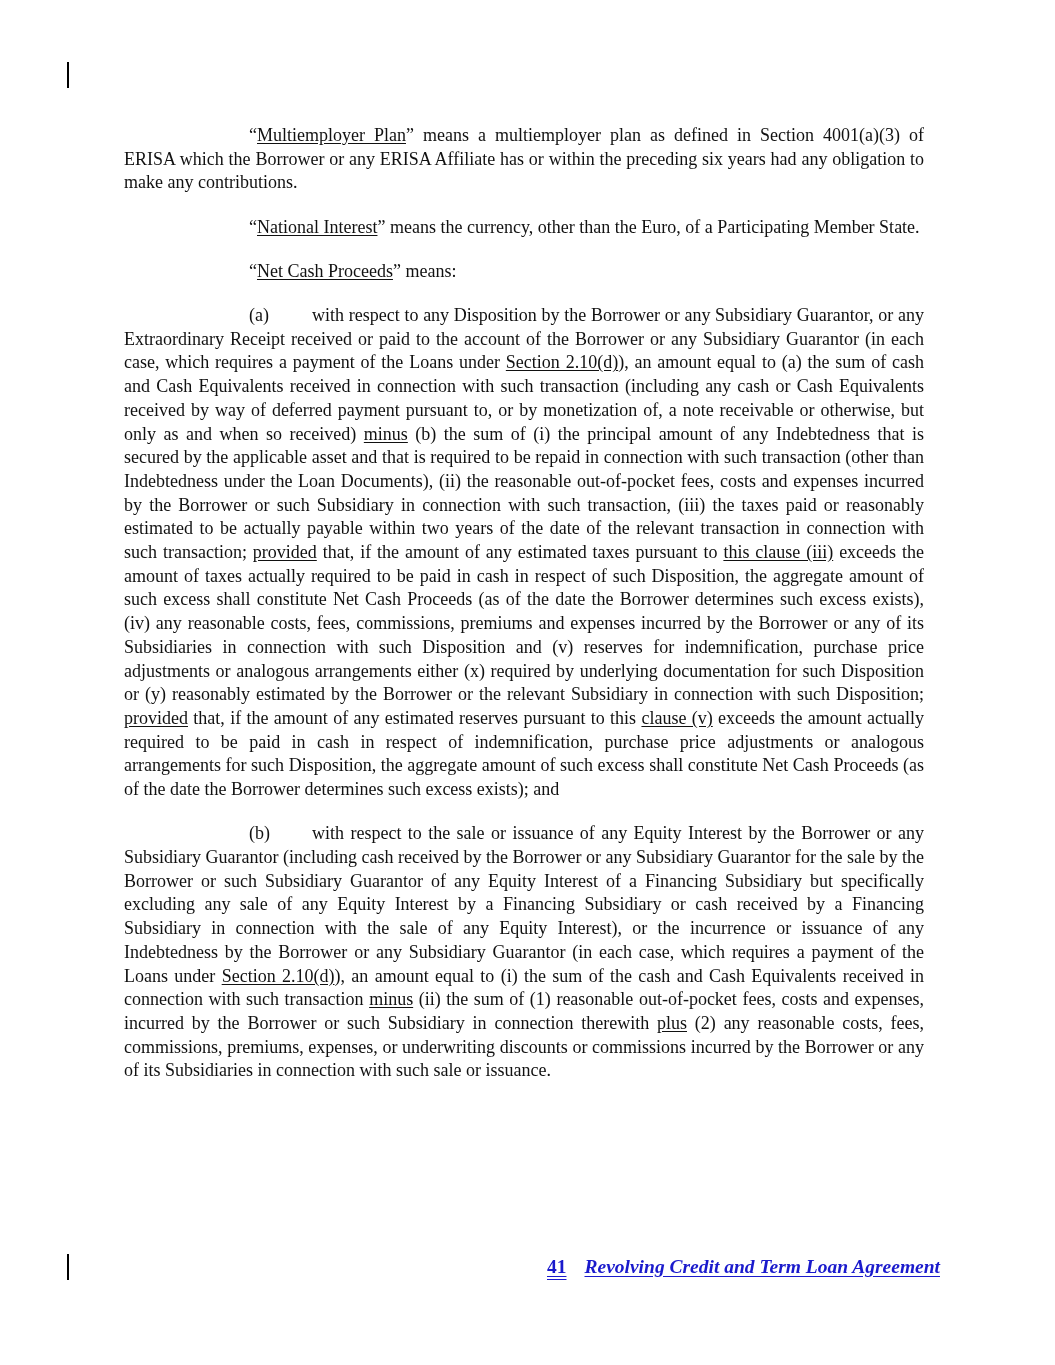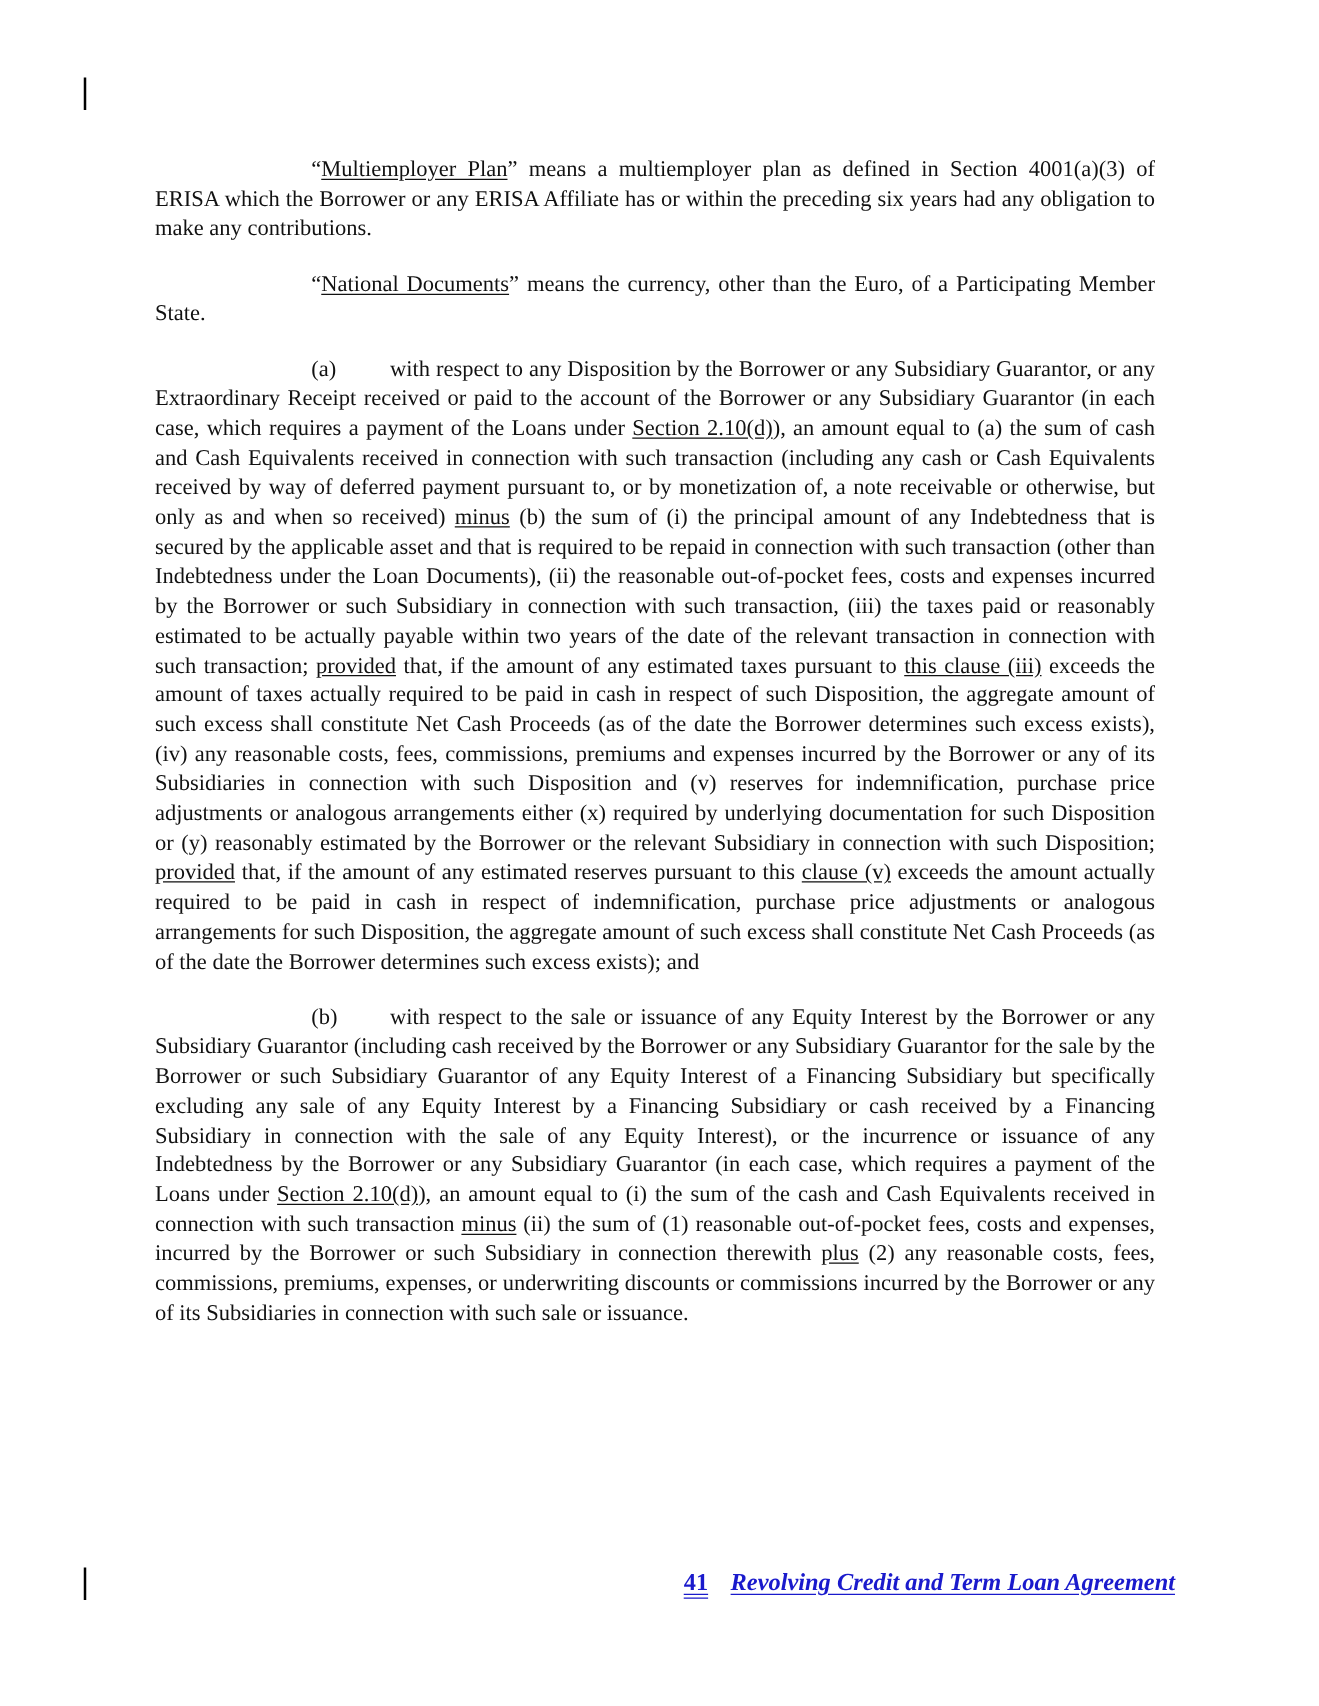--- a/index.html
+++ b/index.html
@@ -25,23 +25,26 @@
 <div class="change-bar" style="top:62px;height:26px;"></div>
 <div class="change-bar" style="top:1254px;height:26px;"></div>
 
 <div class="page">
 
   <p class="indent">
     <span>“</span><span class="u">Multiemployer Plan</span><span>” means a multiemployer plan as defined in Section 4001(a)(3) of ERISA which the Borrower or any ERISA Affiliate has or within the preceding six years had any obligation to make any contributions.</span>
   </p>
 
   <p class="indent">
-    <span>“</span><span class="u">National Documents</span><span>” means the currency, other than the Euro, of a Participating Member State.</span>
+    <span>“</span><span class="u">National Interest</span><span>” means the currency, other than the Euro, of a Participating Member State.</span>
   </p>
 
+  <p class="indent">
+    <span>“</span><span class="u">Net Cash Proceeds</span><span>” means:</span>
+  </p>
 
   <p class="indent"><span class="tab">(a)</span><span>with respect to any Disposition by the Borrower or any Subsidiary Guarantor, or any Extraordinary Receipt received or paid to the account of the Borrower or any Subsidiary Guarantor (in each case, which requires a payment of the Loans under </span><span class="u">Section 2.10(d)</span><span>), an amount equal to (a) the sum of cash and Cash Equivalents received in connection with such transaction (including any cash or Cash Equivalents received by way of deferred payment pursuant to, or by monetization of, a note receivable or otherwise, but only as and when so received) </span><span class="u">minus</span><span> (b) the sum of (i) the principal amount of any Indebtedness that is secured by the applicable asset and that is required to be repaid in connection with such transaction (other than Indebtedness under the Loan Documents), (ii) the reasonable out-of-pocket fees, costs and expenses incurred by the Borrower or such Subsidiary in connection with such transaction, (iii) the taxes paid or reasonably estimated to be actually payable within two years of the date of the relevant transaction in connection with such transaction; </span><span class="u">provided</span><span> that, if the amount of any estimated taxes pursuant to </span><span class="u">this clause (iii)</span><span> exceeds the amount of taxes actually required to be paid in cash in respect of such Disposition, the aggregate amount of such excess shall constitute Net Cash Proceeds (as of the date the Borrower determines such excess exists), (iv) any reasonable costs, fees, commissions, premiums and expenses incurred by the Borrower or any of its Subsidiaries in connection with such Disposition and (v) reserves for indemnification, purchase price adjustments or analogous arrangements either (x) required by underlying documentation for such Disposition or (y) reasonably estimated by the Borrower or the relevant Subsidiary in connection with such Disposition; </span><span class="u">provided</span><span> that, if the amount of any estimated reserves pursuant to this </span><span class="u">clause (v)</span><span> exceeds the amount actually required to be paid in cash in respect of indemnification, purchase price adjustments or analogous arrangements for such Disposition, the aggregate amount of such excess shall constitute Net Cash Proceeds (as of the date the Borrower determines such excess exists); and</span></p>
 
   <p class="indent"><span class="tab">(b)</span><span>with respect to the sale or issuance of any Equity Interest by the Borrower or any Subsidiary Guarantor (including cash received by the Borrower or any Subsidiary Guarantor for the sale by the Borrower or such Subsidiary Guarantor of any Equity Interest of a Financing Subsidiary but specifically excluding any sale of any Equity Interest by a Financing Subsidiary or cash received by a Financing Subsidiary in connection with the sale of any Equity Interest), or the incurrence or issuance of any Indebtedness by the Borrower or any Subsidiary Guarantor (in each case, which requires a payment of the Loans under </span><span class="u">Section 2.10(d)</span><span>), an amount equal to (i) the sum of the cash and Cash Equivalents received in connection with such transaction </span><span class="u">minus</span><span> (ii) the sum of (1) reasonable out-of-pocket fees, costs and expenses, incurred by the Borrower or such Subsidiary in connection therewith </span><span class="u">plus</span><span> (2) any reasonable costs, fees, commissions, premiums, expenses, or underwriting discounts or commissions incurred by the Borrower or any of its Subsidiaries in connection with such sale or issuance.</span></p>
 
 </div>
 
 <div class="footer">
   <span class="pg">41</span><span class="title">Revolving Credit and Term Loan Agreement</span>
 </div>

